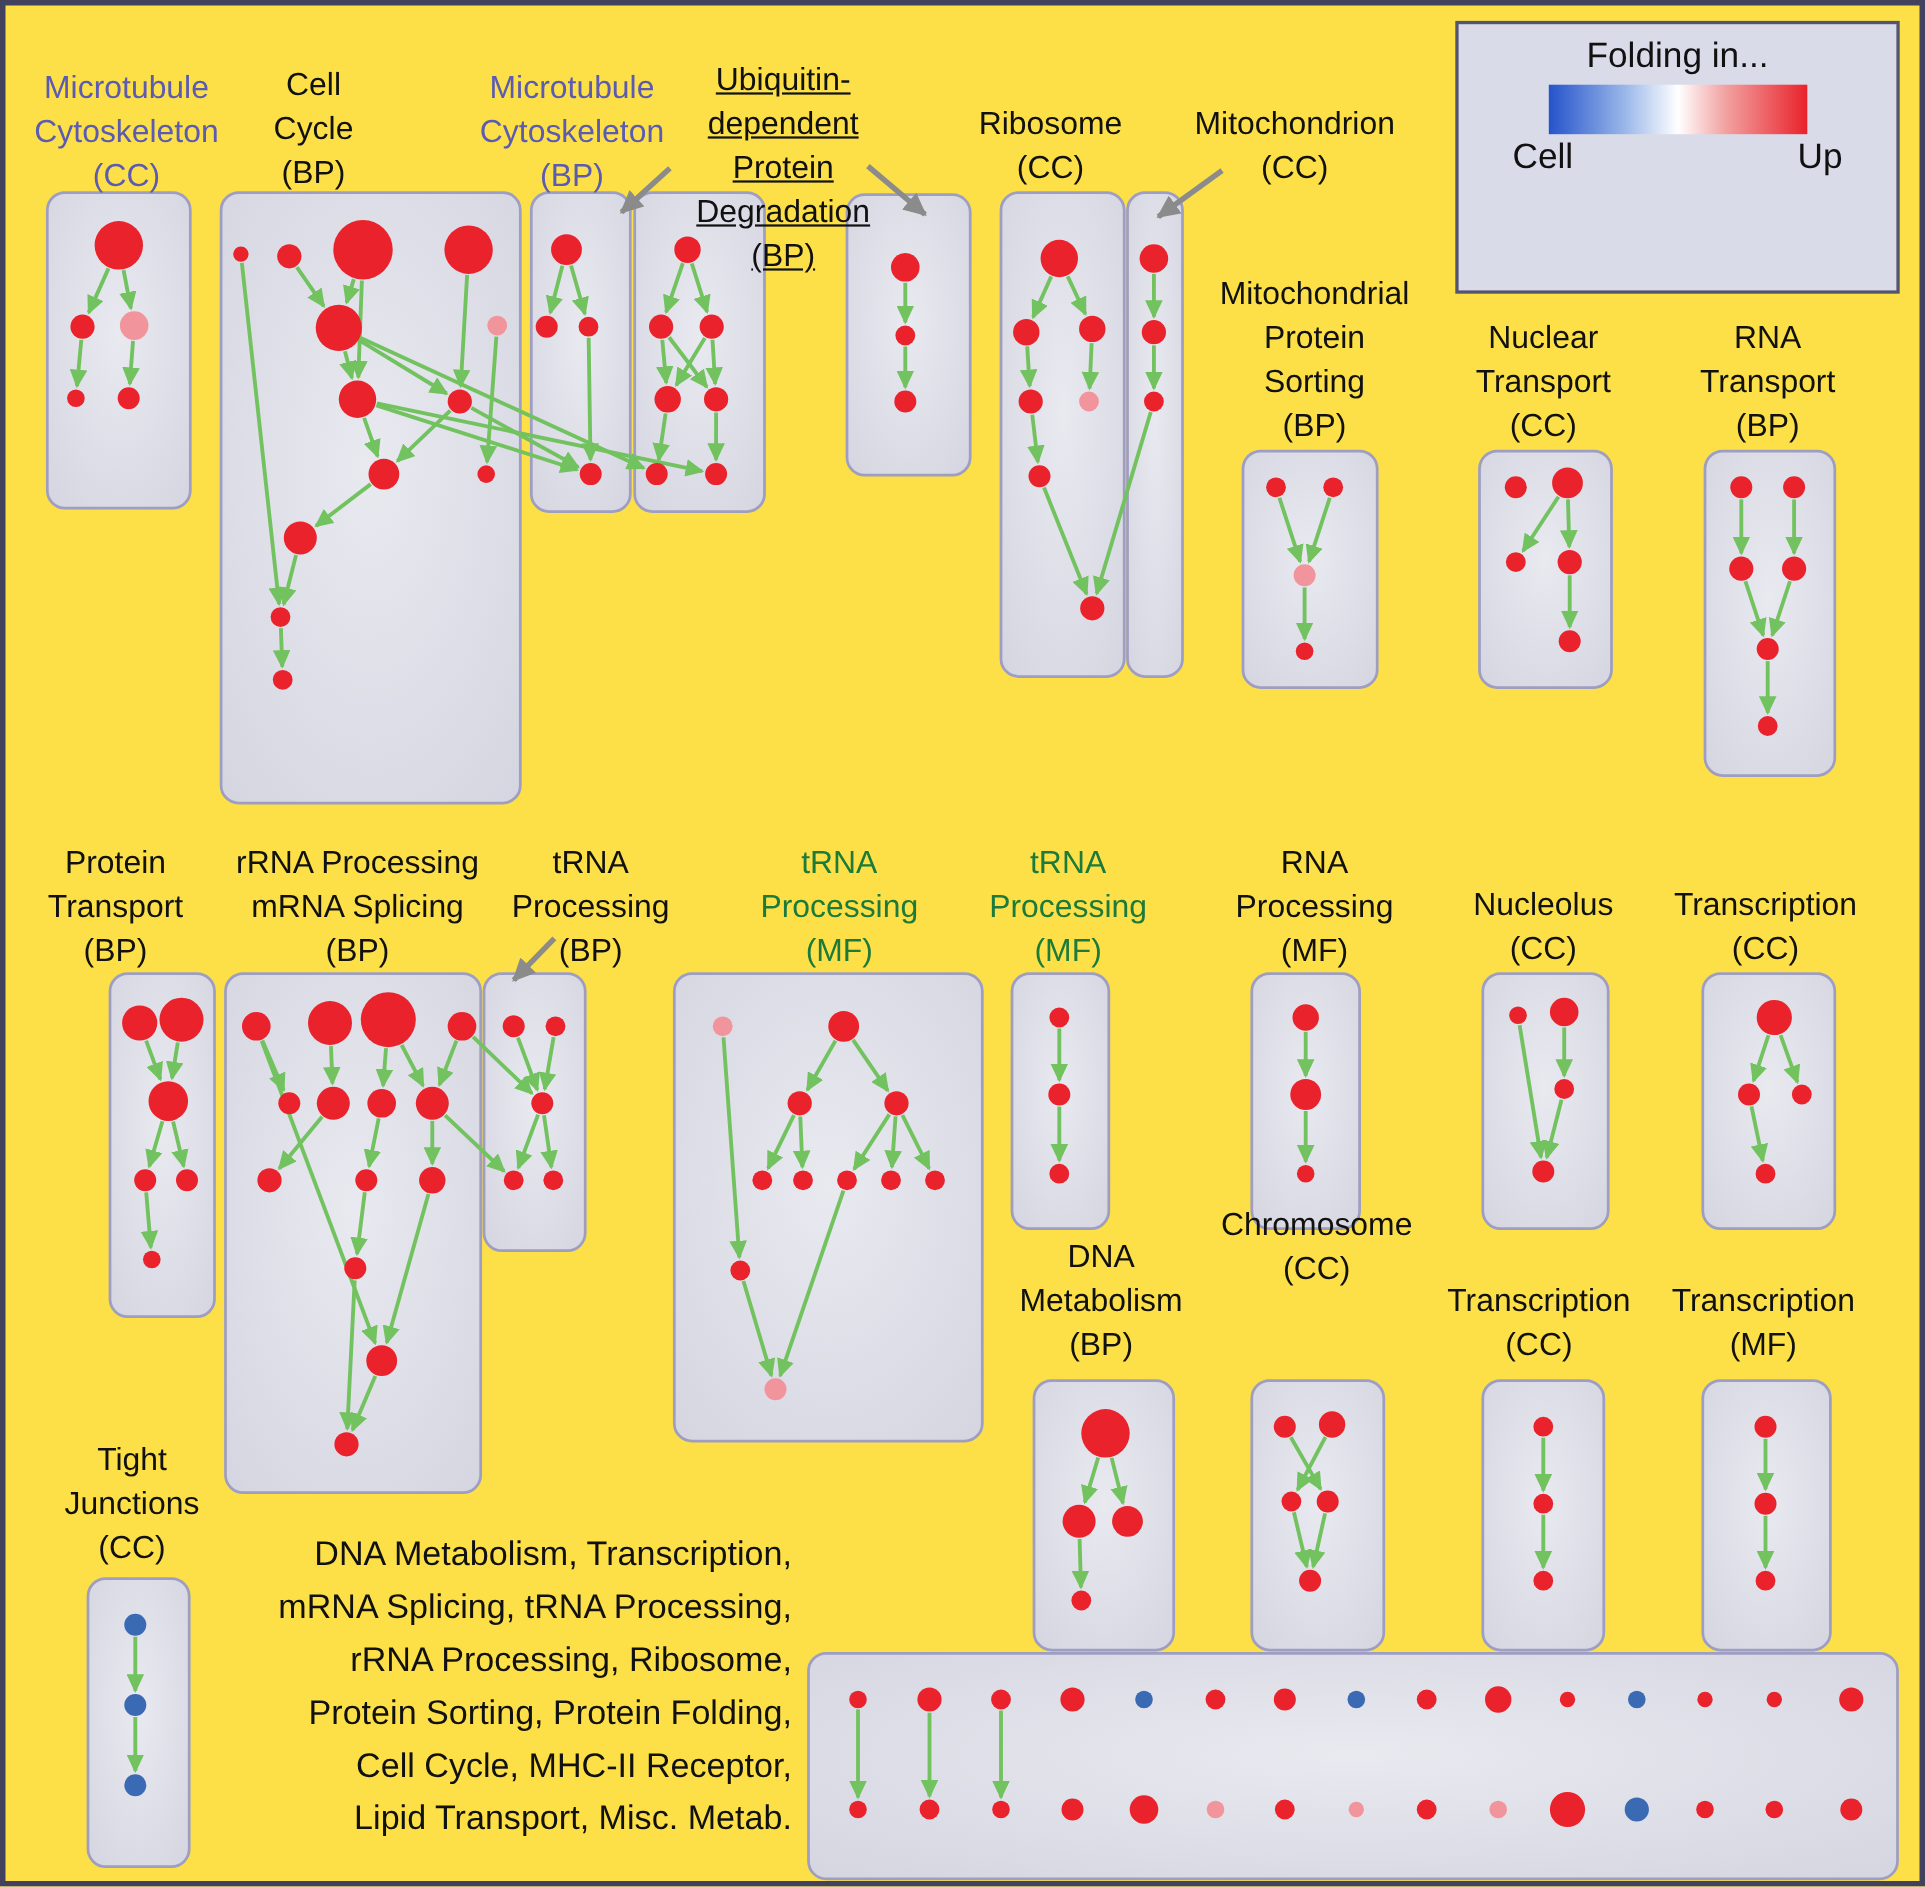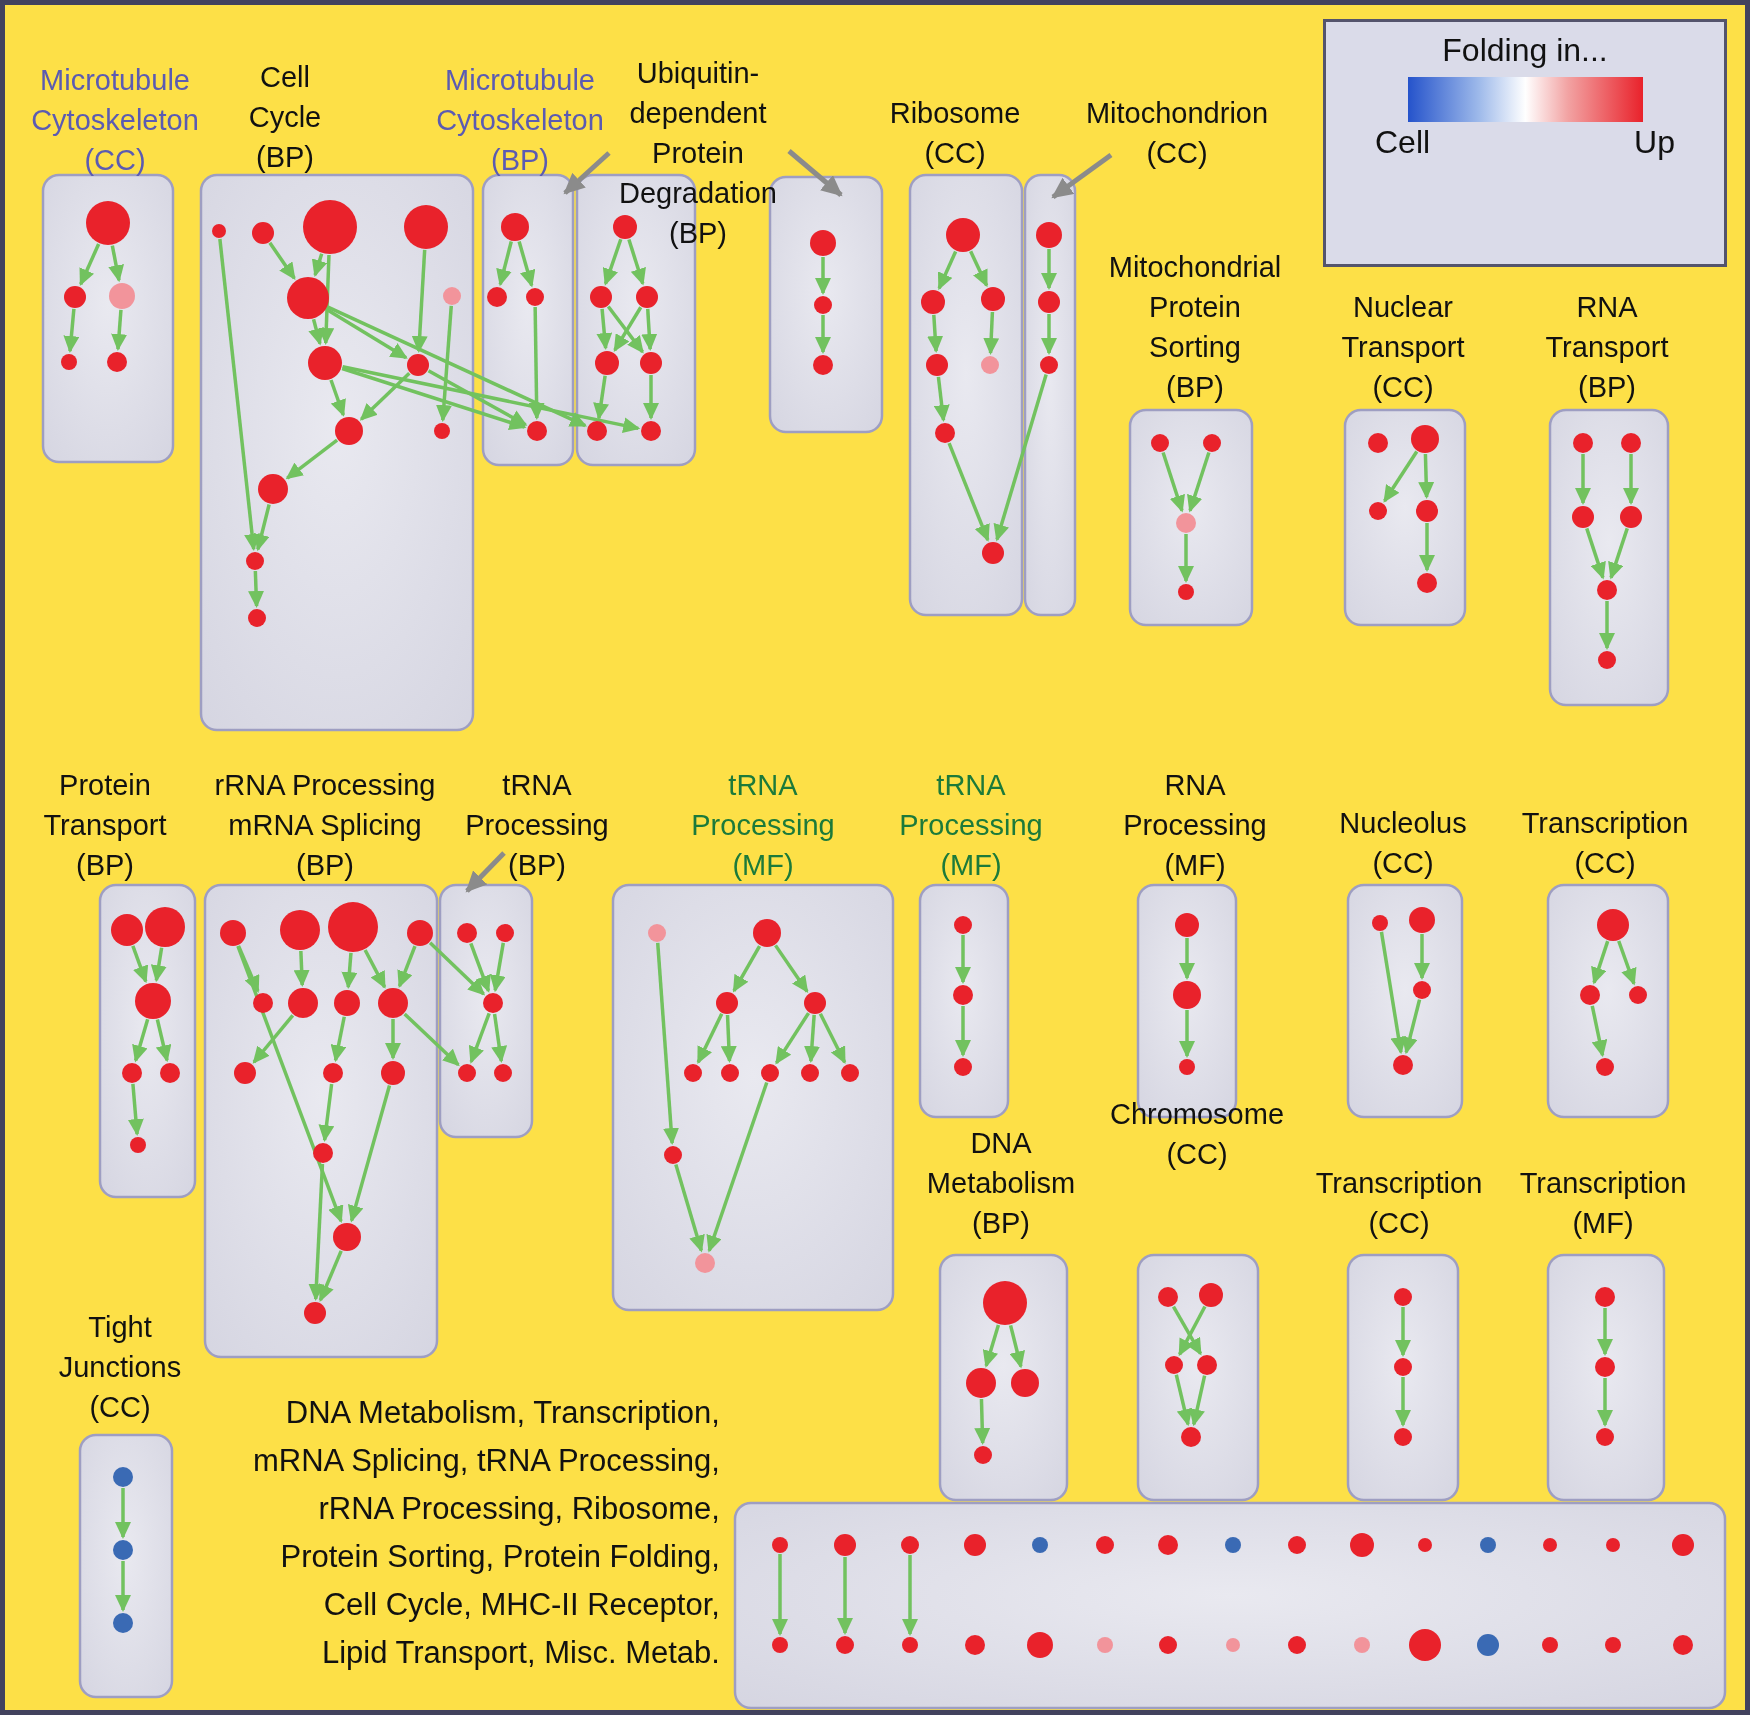--- a/index.html
+++ b/index.html
@@ -358,21 +358,21 @@
   <div id="labels">
       <div class="lbl purple" style="left: 10px; top: 55px; width: 200px;">Microtubule
 Cytoskeleton
 (CC)</div>
       <div class="lbl black" style="left: 210px; top: 52px; width: 140px;">Cell
 Cycle
 (BP)</div>
       <div class="lbl purple" style="left: 415px; top: 55px; width: 200px;">Microtubule
 Cytoskeleton
 (BP)</div>
-      <div class="lbl black" style="left: 588px; top: 48px; width: 210px;">Ubiquitin-
+      <div class="lbl black" style="left: 602px; top: 48px; width: 210px; text-decoration: underline;">Ubiquitin-
 dependent
 Protein
 Degradation
 (BP)</div>
       <div class="lbl black" style="left: 860px; top: 88px; width: 180px;">Ribosome
 (CC)</div>
       <div class="lbl black" style="left: 1057px; top: 88px; width: 230px;">Mitochondrion
 (CC)</div>
       <div class="lbl black" style="left: 1080px; top: 242px; width: 220px;">Mitochondrial
 Protein

